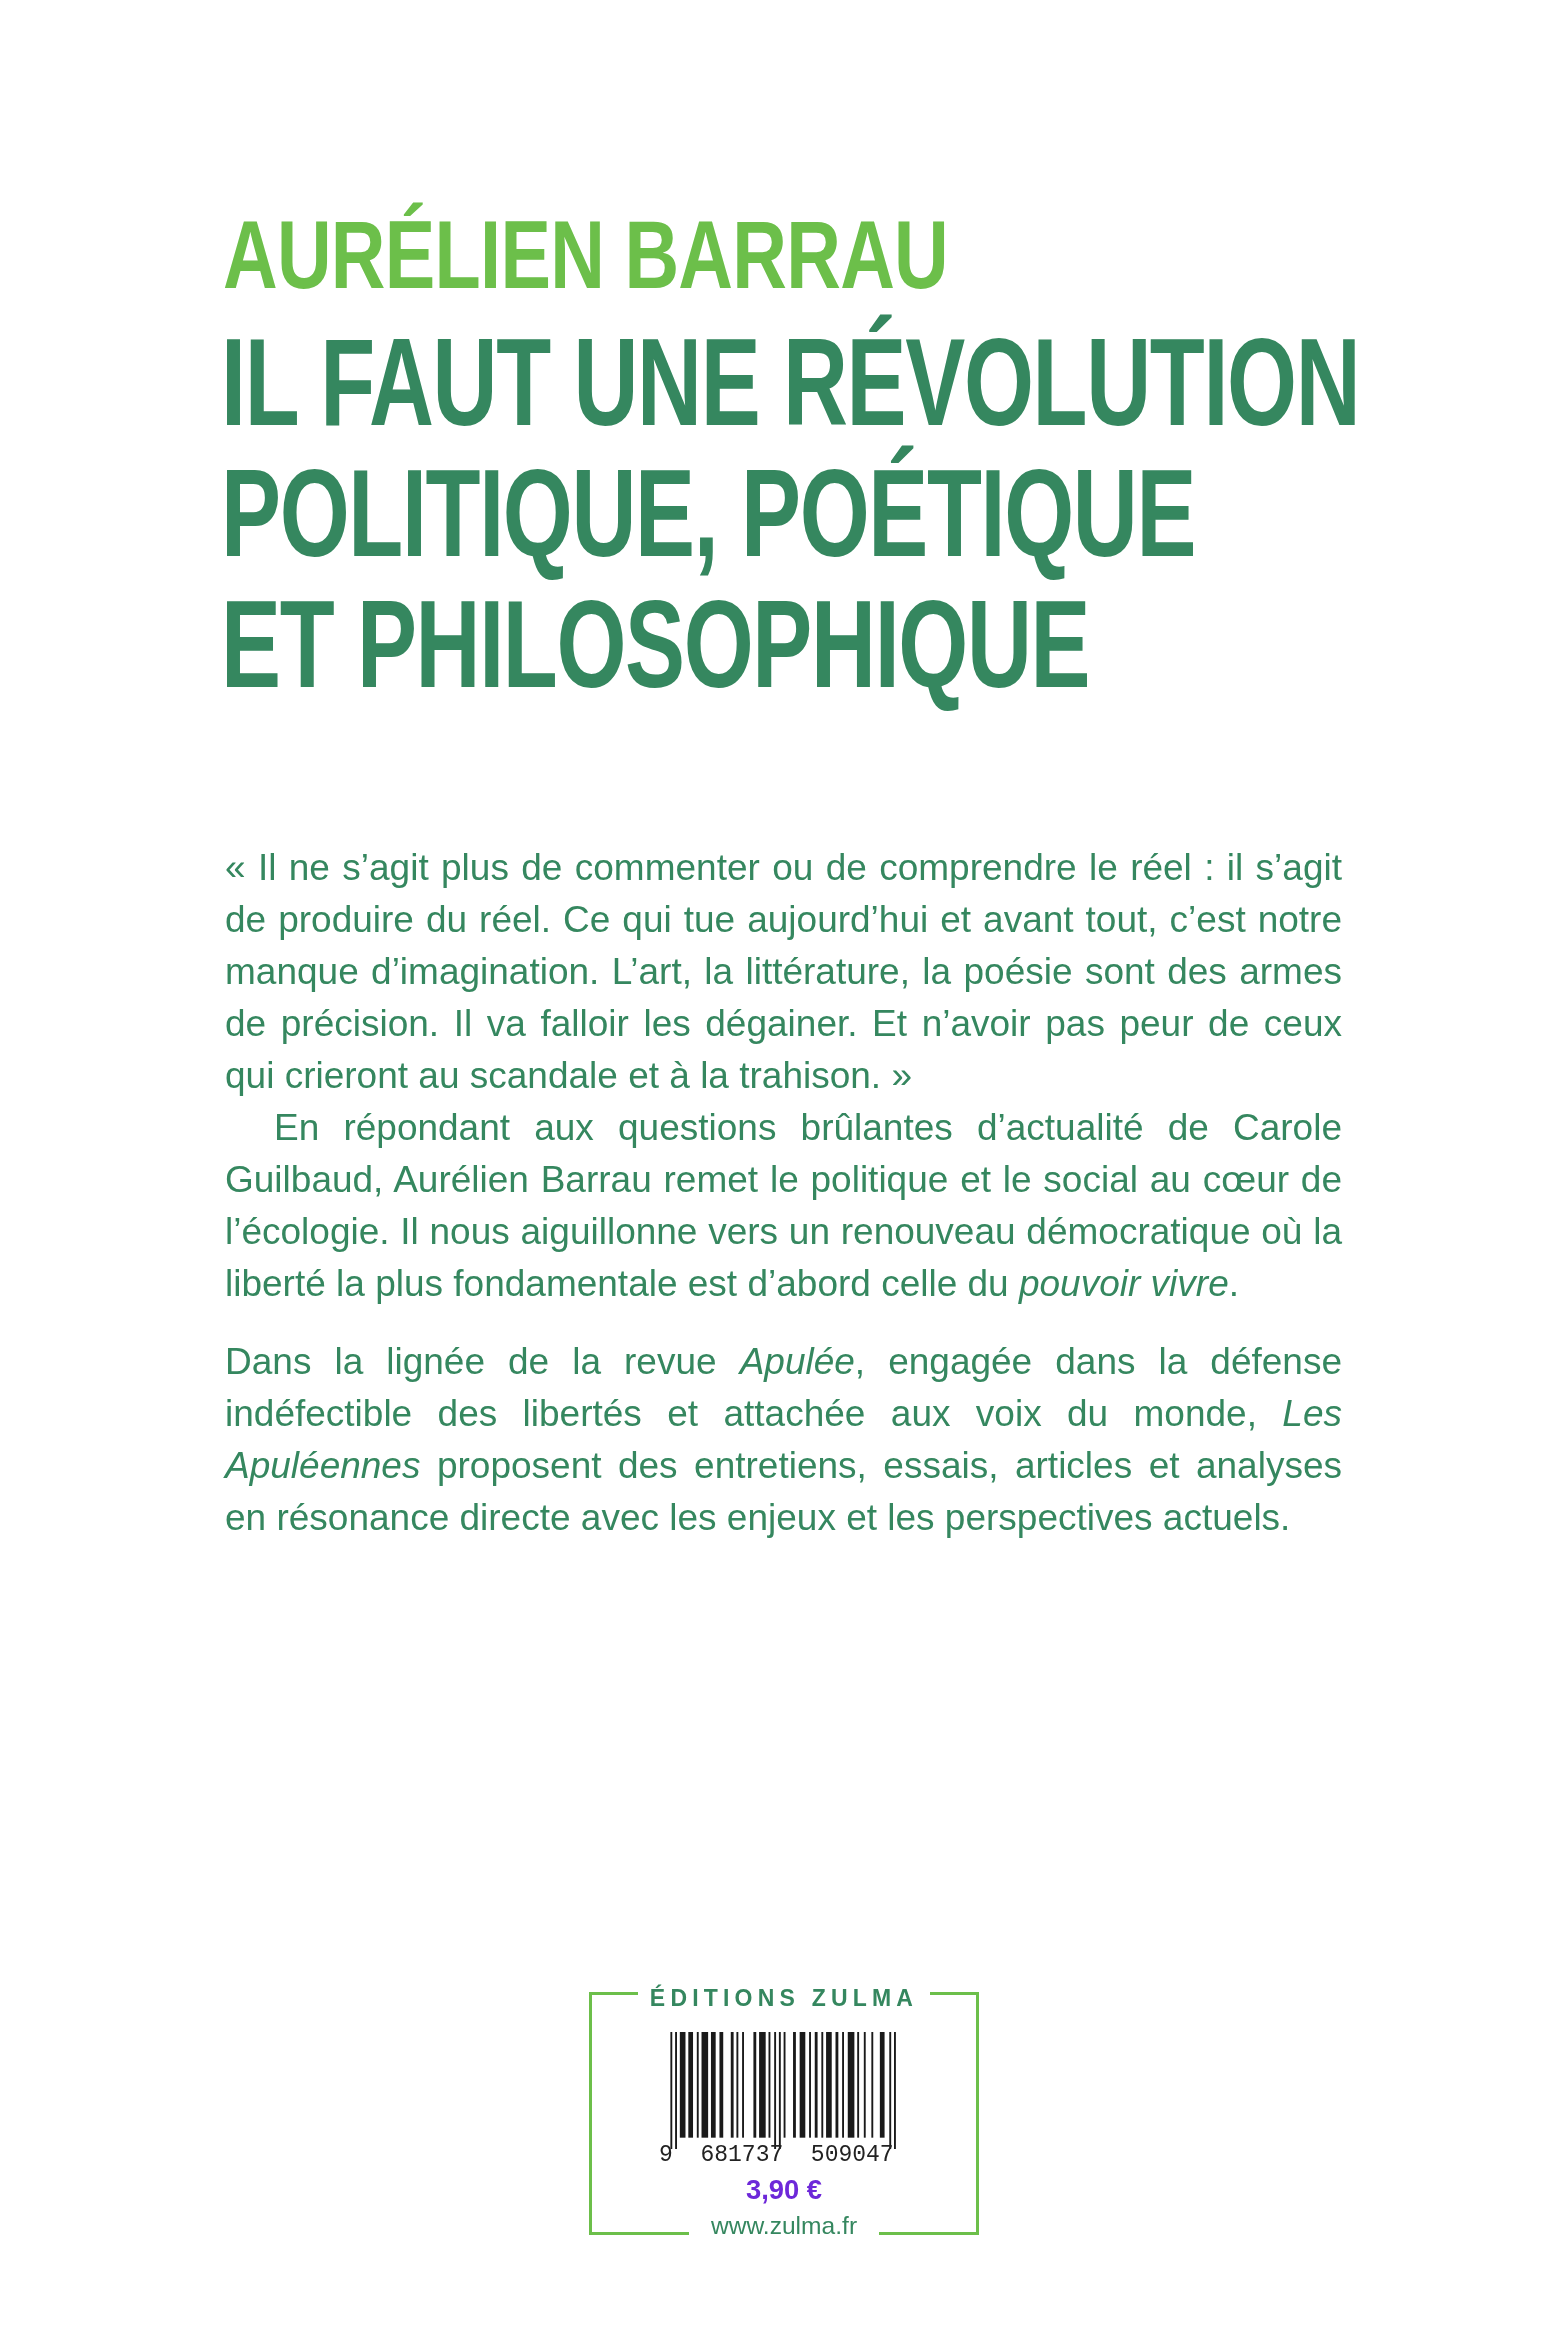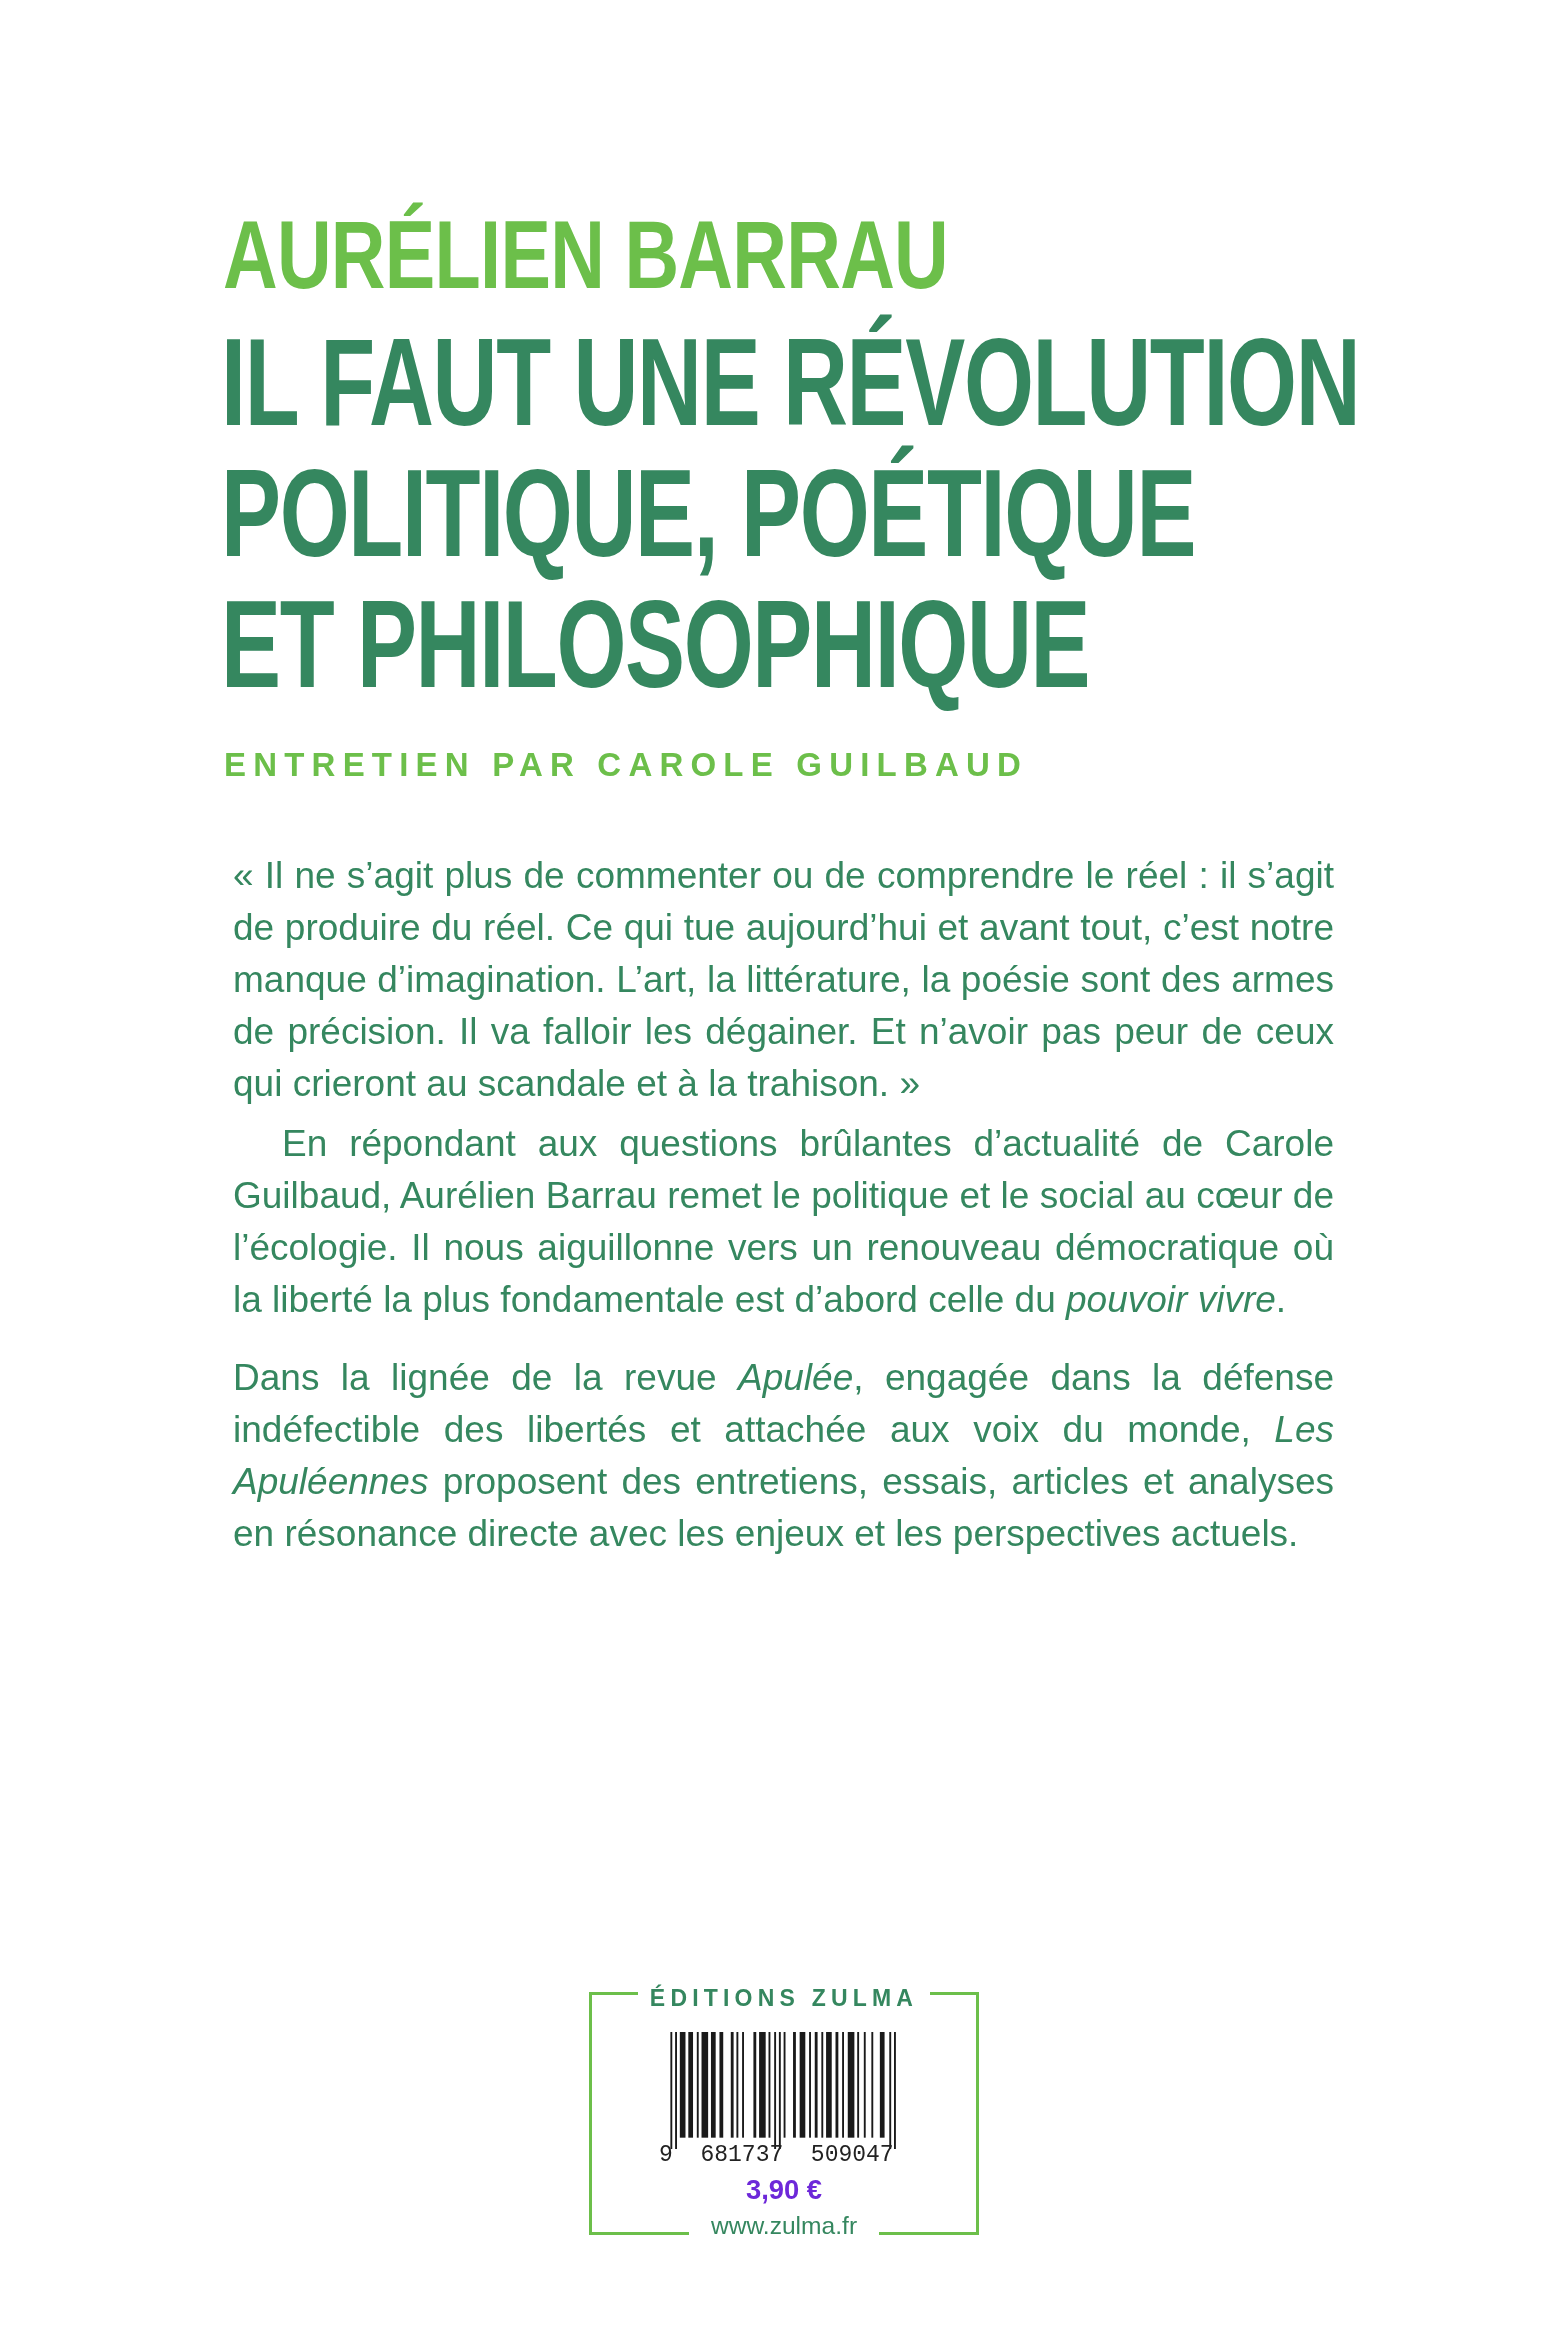--- a/index.html
+++ b/index.html
@@ -28,21 +28,21 @@
     font-size: 33px; line-height: 42px; letter-spacing: 7.2px;
     color: #6CBF4A; white-space: nowrap;
   }
 
   .body-col {
     position: absolute; left: 225px; top: 842px; width: 1117px;
     font-family: "Liberation Sans", sans-serif;
     font-size: 37px; line-height: 52px; color: #35875F;
     text-align: justify;
   }
-  .body-col p { margin: 8px; }
+  .body-col p { margin: 0; }
   .body-col .indent { text-indent: 49px; }
   .body-col .gap { margin-top: 25.6px; }
   .body-col .bio { color: #6CBF4A; }
   .body-col em { font-style: italic; }
   .last-left { text-align-last: left; }
 
   .barcode-box {
     position: absolute; left: 589px; top: 1992px; width: 390px; height: 243px;
   }
   .bb-line { position: absolute; background: #6CBF4A; }
@@ -74,21 +74,20 @@
 <div class="page">
 
   <div class="author">AURÉLIEN BARRAU</div>
 
   <div class="title">
     <span class="line">IL FAUT UNE RÉVOLUTION</span>
     <span class="line">POLITIQUE, POÉTIQUE</span>
     <span class="line">ET PHILOSOPHIQUE</span>
   </div>
 
-  <div class="subtitle">ENTRETIEN PAR CAROLE GUILBAUD</div>
 
   <div class="body-col">
     <p class="last-left">« Il ne s’agit plus de commenter ou de comprendre le réel : il s’agit de produire du réel. Ce qui tue aujourd’hui et avant tout, c’est notre manque d’imagination. L’art, la littérature, la poésie sont des armes de précision. Il va falloir les dégainer. Et n’avoir pas peur de ceux qui crieront au scandale et à la trahison. »</p>
     <p class="indent last-left"><span>En répondant aux questions brûlantes d’actualité de Carole Guilbaud, Aurélien Barrau remet le politique et le social au cœur de l’écologie. Il nous aiguillonne vers un renouveau démocratique où la liberté la plus fondamentale est d’abord celle du </span><em>pouvoir vivre</em><span>.</span></p>
     <p class="gap last-left"><span>Dans la lignée de la revue </span><em>Apulée</em><span>, engagée dans la défense indéfectible des libertés et attachée aux voix du monde, </span><em>Les Apuléennes</em><span> proposent des entretiens, essais, articles et analyses en résonance directe avec les enjeux et les perspectives actuels.</span></p>
   </div>
 
   <div class="barcode-box">
 
     <div class="bb-line" style="left:0;top:0;width:49px;height:2.8px;"></div>

